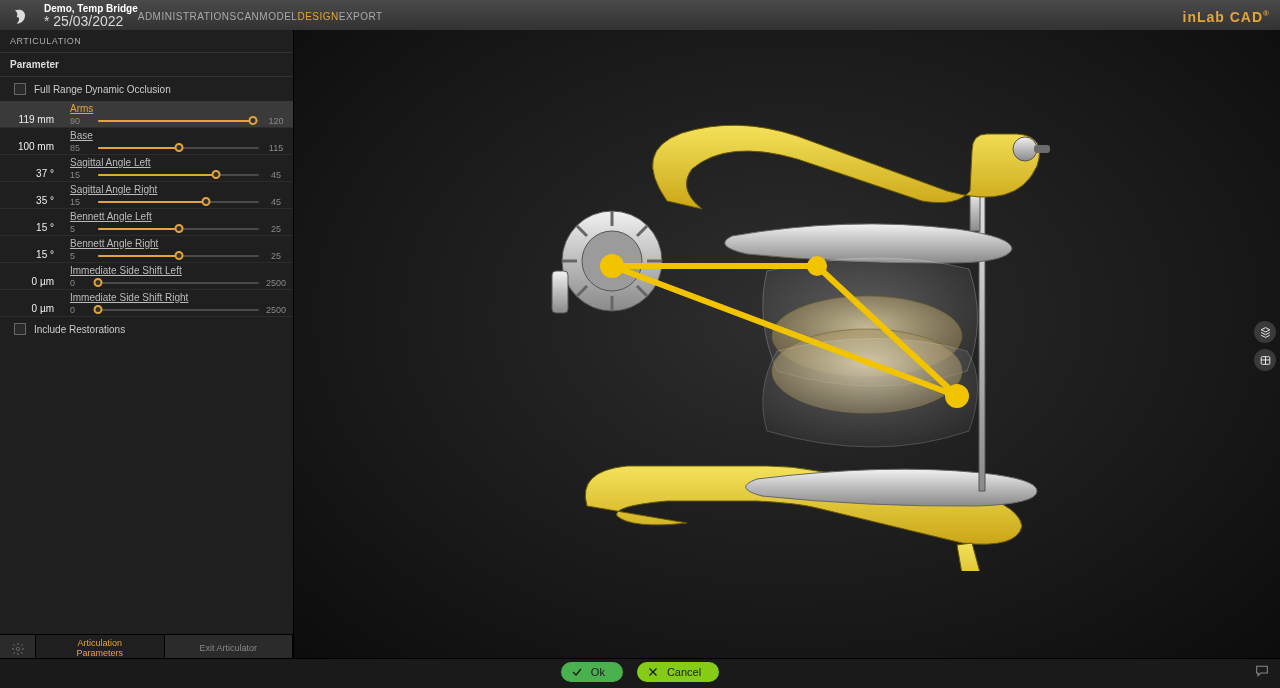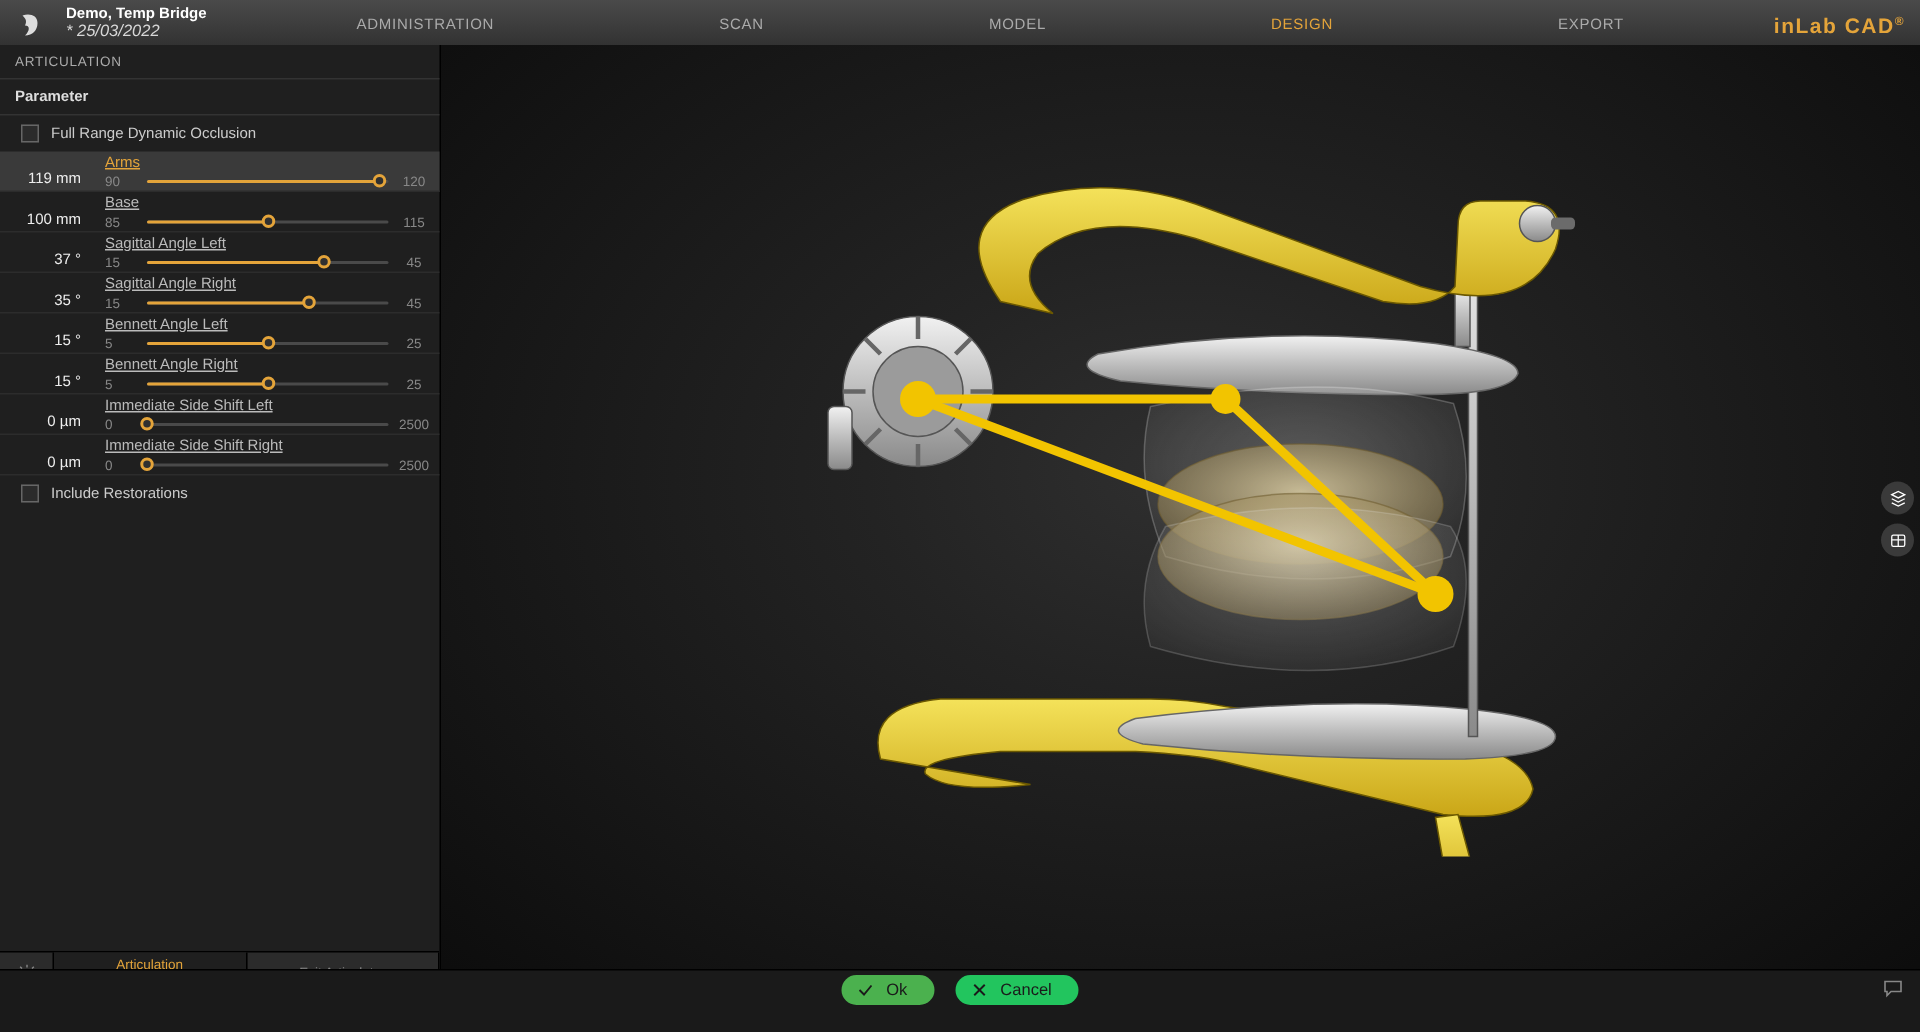--- a/index.html
+++ b/index.html
@@ -11,22 +11,22 @@
     background: linear-gradient(#4a4a4a,#303030);
     border-bottom: 1px solid #000;
     padding: 0 10px;
   }
   .logo {
     width: 20px; height: 20px; margin-right: 14px;
     display: flex; align-items: center; justify-content: center;
   }
   .project { line-height: 1.05; }
   .project .t1 { font-size: 10px; font-weight: 600; color: #fff; }
-  .project .t2 { font-size: 11px; color: #d8d8d8; font-style: italic; }
-  .tabs { flex: 1; display: flex; justify-content: center; gap: 150px; }
+  .project .t2 { font-size: 14px; color: #d8d8d8; }
+  .tabs { flex: 1; display: flex; justify-content: flex-start; }
   .tabs .tab { font-size: 10px; color: #aaa; letter-spacing: .5px; cursor: pointer; }
   .tabs .tab.active { color: #e4a43a; }
   .brand { font-size: 14px; font-weight: 600; color: #e4a43a; letter-spacing: 1px; }
   .brand sup { font-size: 8px; }
 
   
   .content { position: absolute; top: 30px; bottom: 26px; left: 0; right: 0; display: flex; }
 
   
   .sidepanel {
@@ -105,33 +105,33 @@
   }
   .rt-btn {
     width: 22px; height: 22px; border-radius: 11px;
     background: #3a3a3a; display: flex; align-items: center; justify-content: center;
     cursor: pointer;
   }
   .rt-btn svg { width: 13px; height: 13px; stroke: #fff; fill: none; }
 
   
   .bottombar {
-    position: absolute; bottom: 16px; left: 0; right: 0; height: 26px;
+    position: absolute; bottom: 4px; left: 0; right: 0; height: 26px;
     background: #1a1a1a; border-top: 1px solid #000;
     display: flex; align-items: center; justify-content: center; gap: 14px;
   }
   .pill {
     height: 20px; border-radius: 10px;
     display: flex; align-items: center; gap: 8px;
     padding: 0 18px 0 10px;
     font-size: 11px; cursor: pointer;
     color: #1a1a1a;
   }
   .pill.ok     { background: #4bb14e; }
-  .pill.cancel { background: #22c55e; }
+  .pill.cancel { background: #84cc16; }
   .pill .ic { width: 12px; height: 12px; stroke: #1a1a1a; fill: none; stroke-width: 2.5; }
 
   .chat-icon {
     position: absolute; right: 10px; bottom: 5px; width: 16px; height: 16px;
     stroke: #888; fill: none;
   }
 </style>
 </head>
 <body>
 

